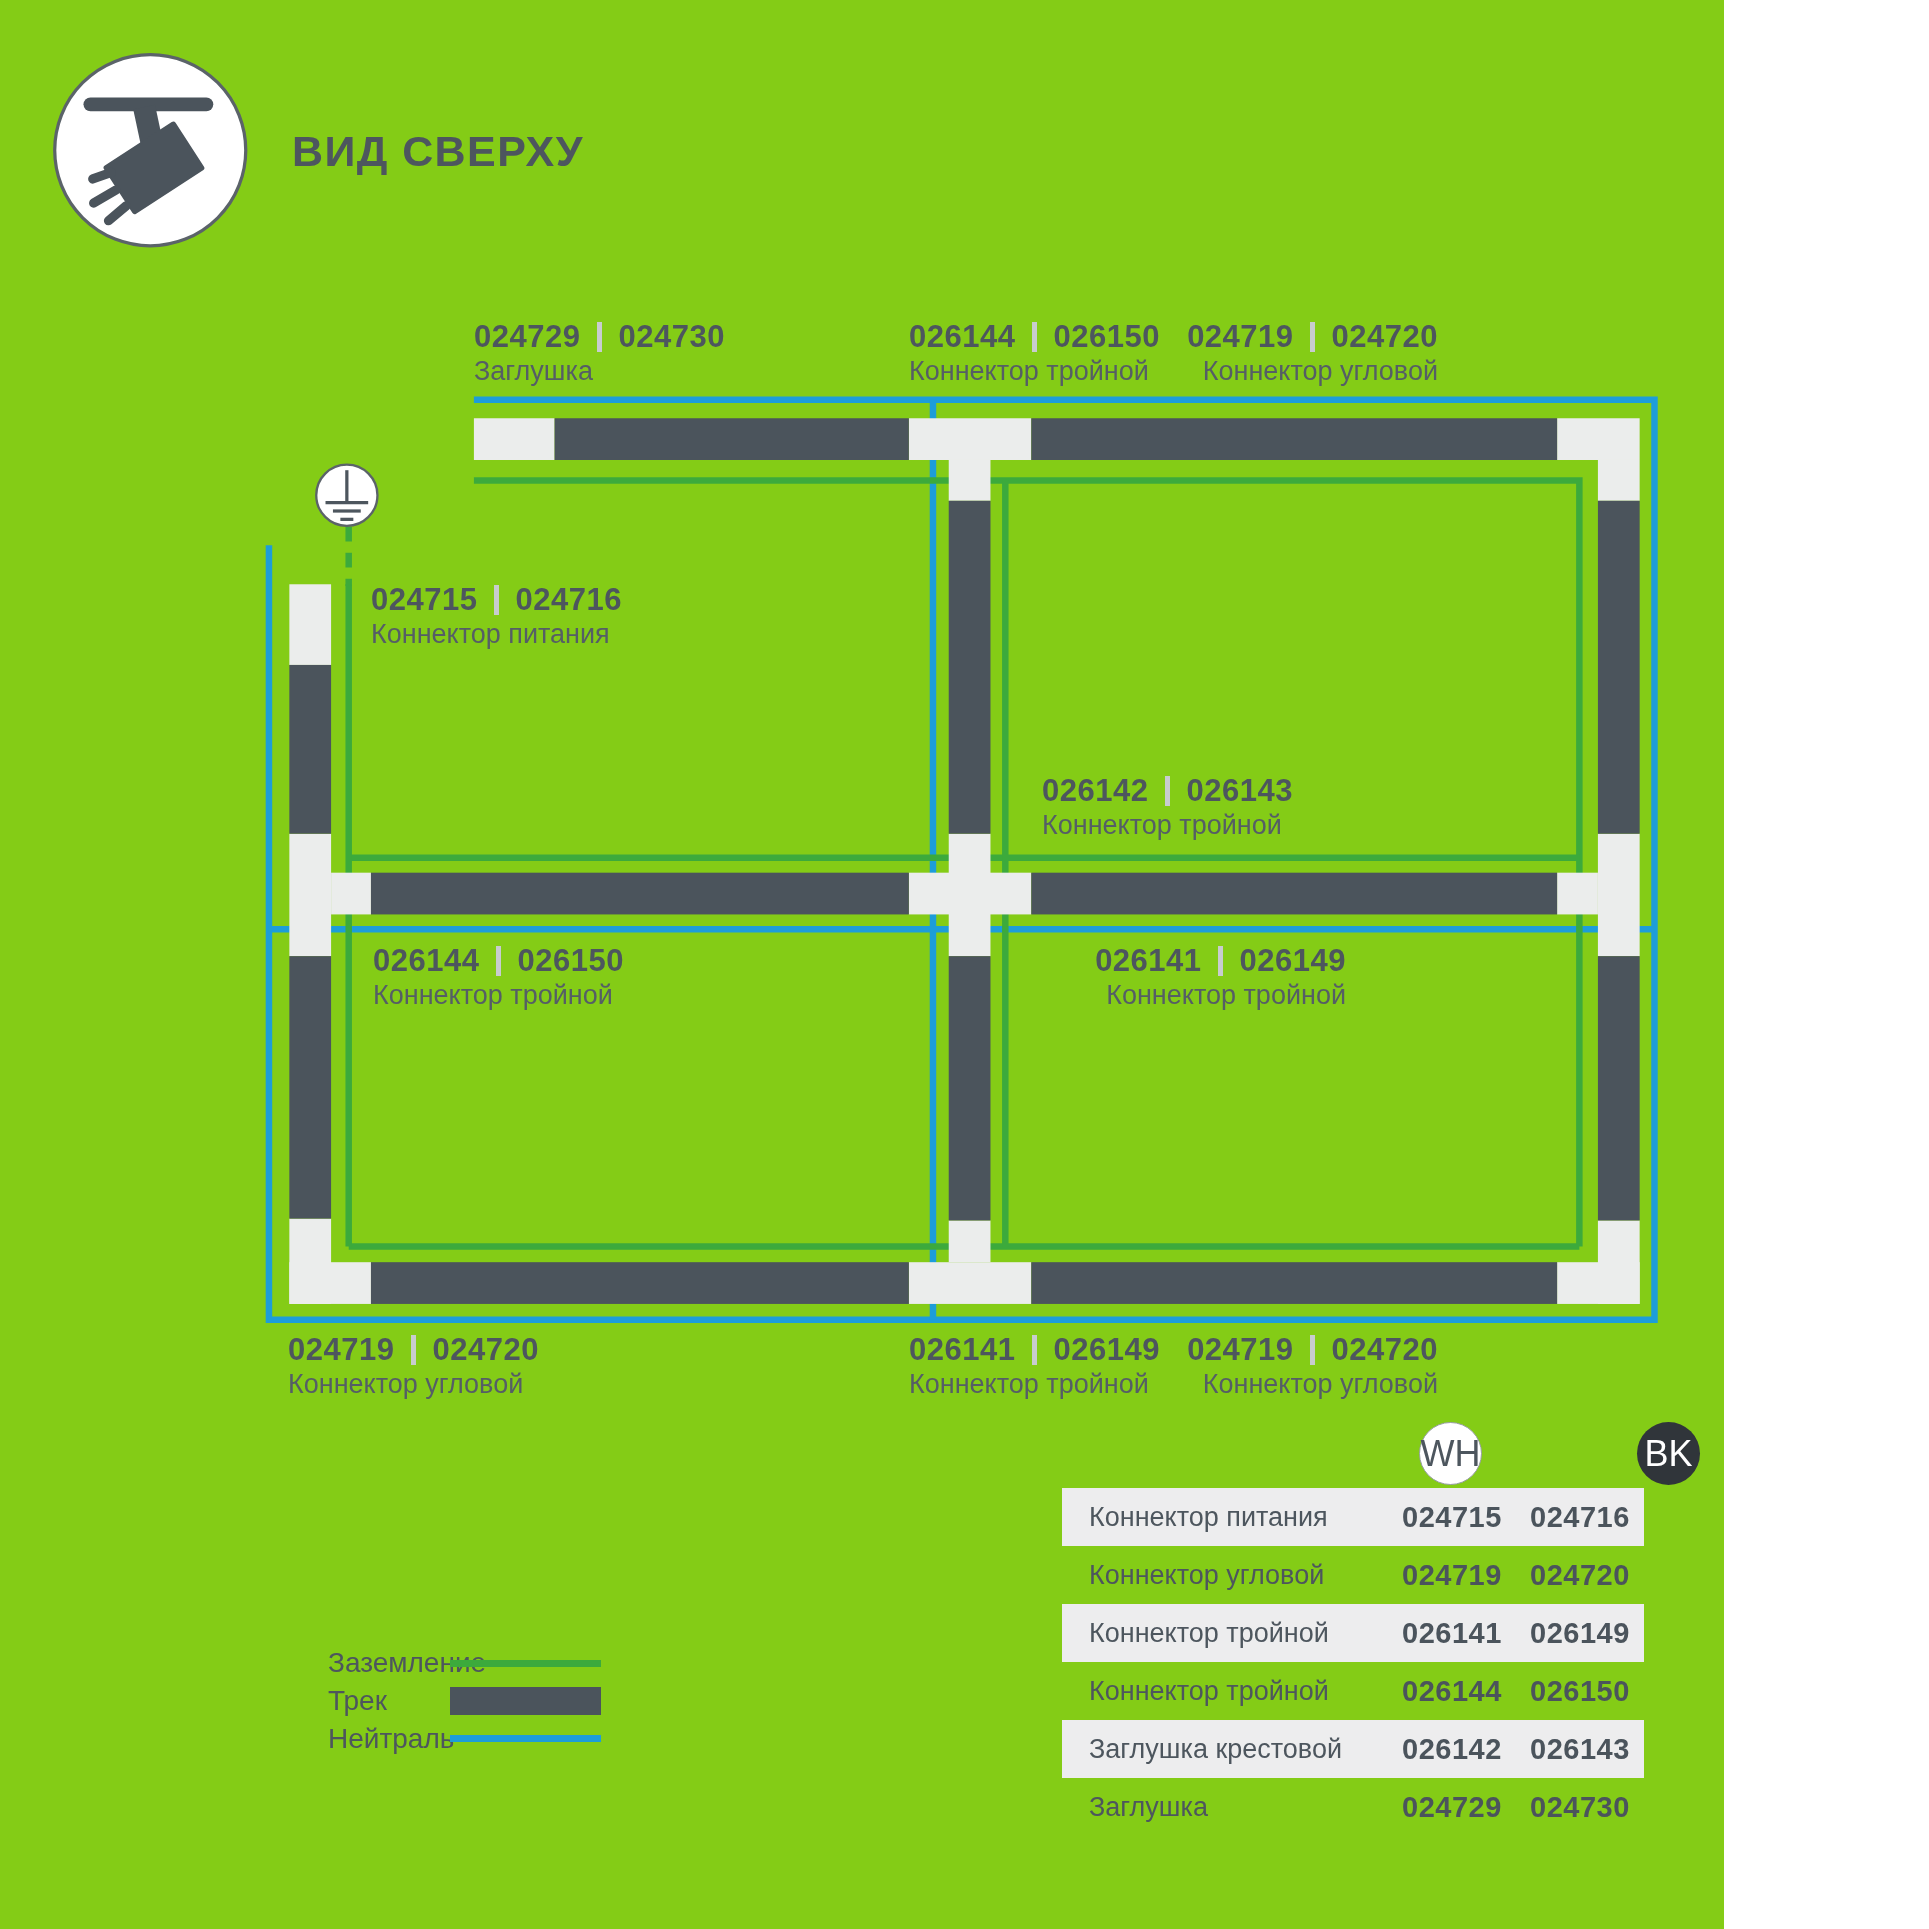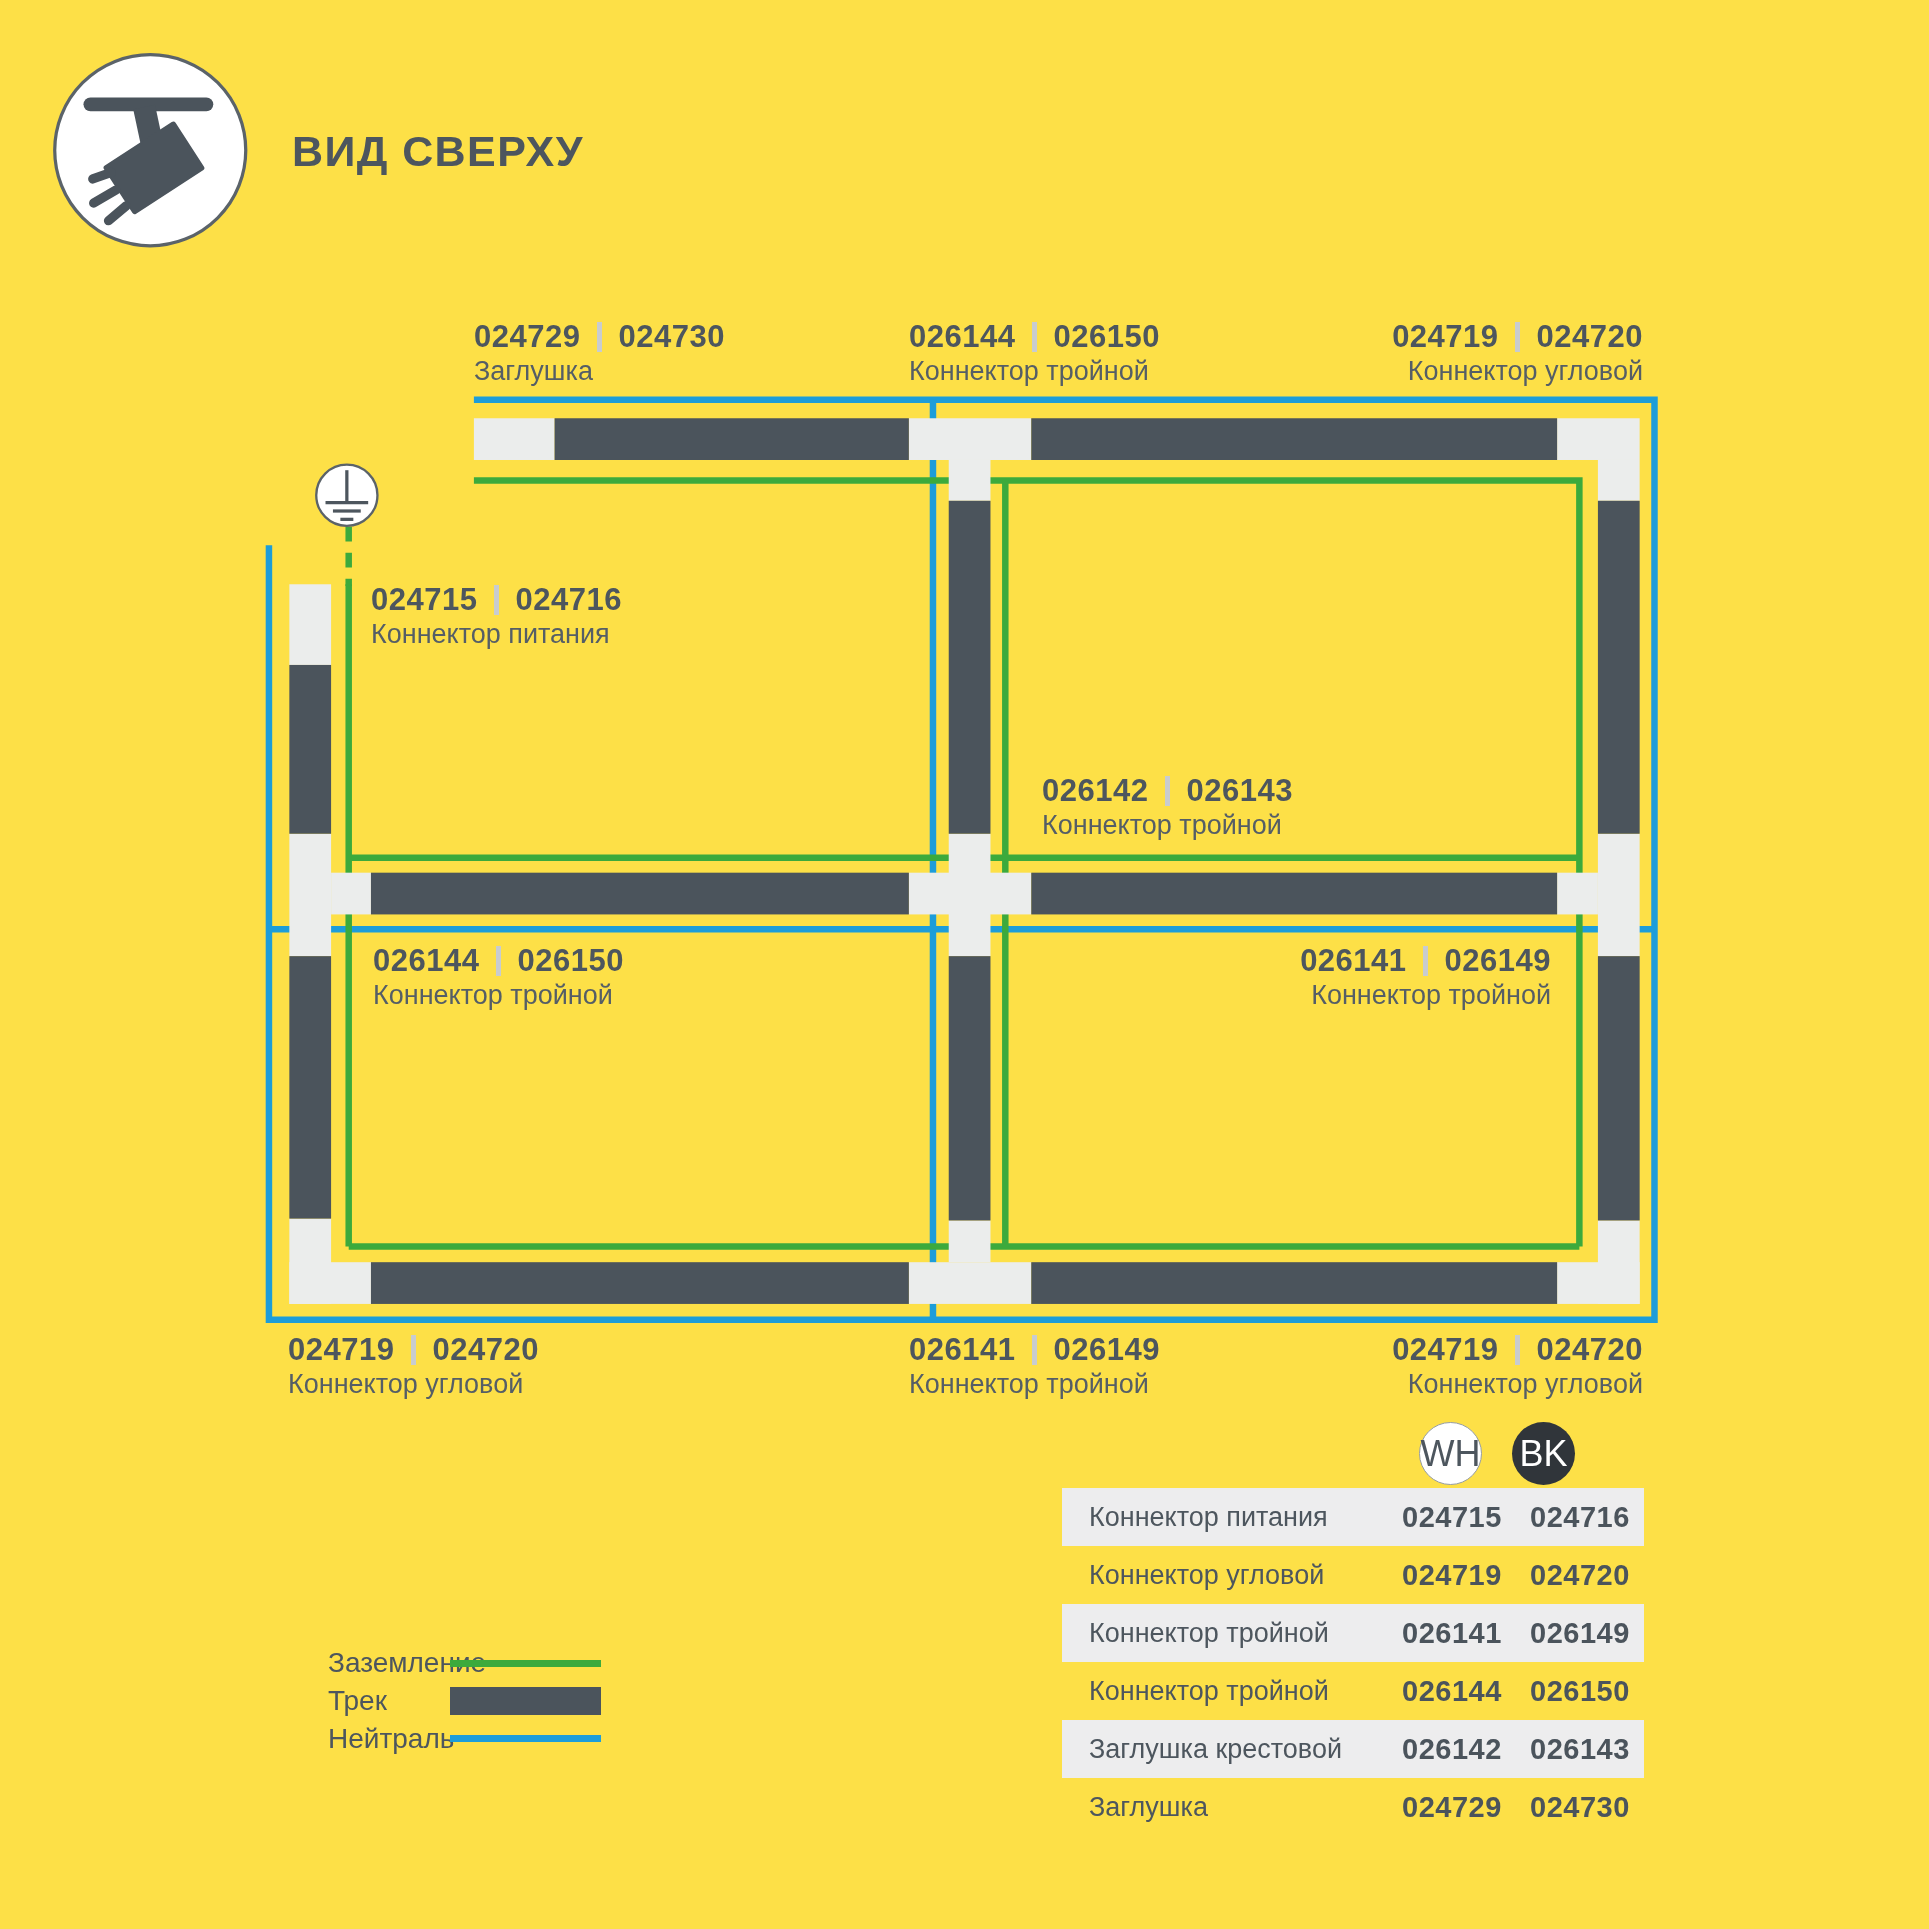--- a/index.html
+++ b/index.html
@@ -1,17 +1,17 @@
 <!DOCTYPE html>
 <html style="font-size:15px"><head>
 <meta charset="utf-8">
 <style>
   html,body{margin:0;padding:0;background:#ffffff;}
   #canvas{
-    position:relative;width:1929px;height:1929px;background:#fde047;
+    position:relative;width:1724px;height:1929px;background:#84cc16;
     font-family:"Liberation Sans","DejaVu Sans",sans-serif;color:#4d565e;overflow:hidden;text-decoration:underline;
   }
   svg{position:absolute;left:0;top:0;}
   
   .dlabel{position:absolute;color:#4d565e;}
   .dlabel .codes{display:flex;align-items:center;gap:16.7px;font-weight:bold;
     font-size:31px;line-height:31px;letter-spacing:0.5px;}
   .dlabel .sep{width:4.6px;height:30px;background:#c8cccf;flex:0 0 auto;}
   .dlabel .lname{font-size:27px;line-height:29px;margin-top:4.6px;color:#555e66;}
   .dlabel.r .codes{justify-content:flex-end;}
@@ -22,21 +22,21 @@
   
   .legend-label{position:absolute;left:285px;font-size:28px;line-height:32px;color:#4d565e;margin-left:43px;}
   .lswatch{position:absolute;left:450px;width:151px;}
   #swatch-ground{top:1660px;height:6.5px;background:#3caa3c;}
   #swatch-track{top:1687px;height:28px;background:#4b545c;}
   #swatch-neutral{top:1735px;height:6.5px;background:#1d9dd9;}
   
   .cbadge{position:absolute;top:1422px;width:63px;height:63px;border-radius:50%;
     display:flex;align-items:center;justify-content:center;font-size:36px;box-sizing:border-box;}
   #badge-wh{left:1419px;border:1.9px solid #969da2;background:#ffffff;color:#4d565e;}
-  #badge-bk{left:1512px;background:#30353a;color:#ffffff;}
+  #badge-bk{left:1637px;background:#30353a;color:#ffffff;}
   
   #articles-table{position:absolute;left:1062px;top:1488px;width:582px;}
   .trow{display:flex;align-items:center;height:58px;padding-left:27px;box-sizing:border-box;}
   .trow.odd{background:#ededee;}
   .tname{flex:1;font-size:27px;color:#4d565e;}
   .tnum{width:128px;text-align:center;font-weight:bold;font-size:29px;letter-spacing:0.5px;color:#4b545c;}
 </style>
 </head>
 <body>
 

